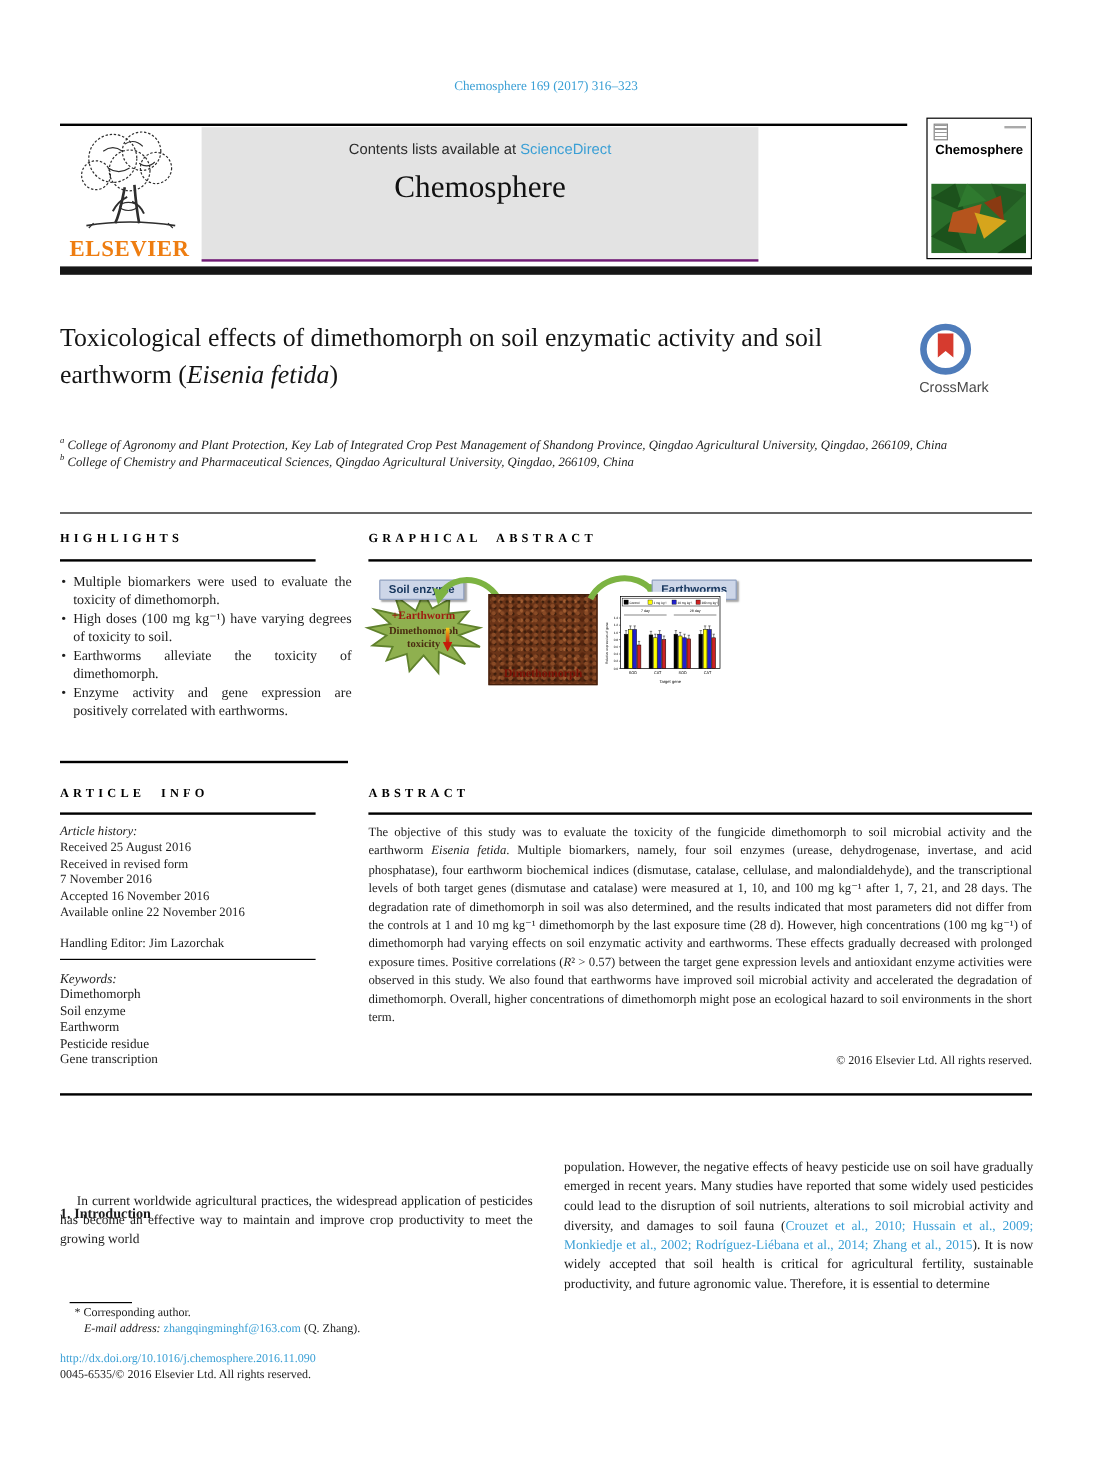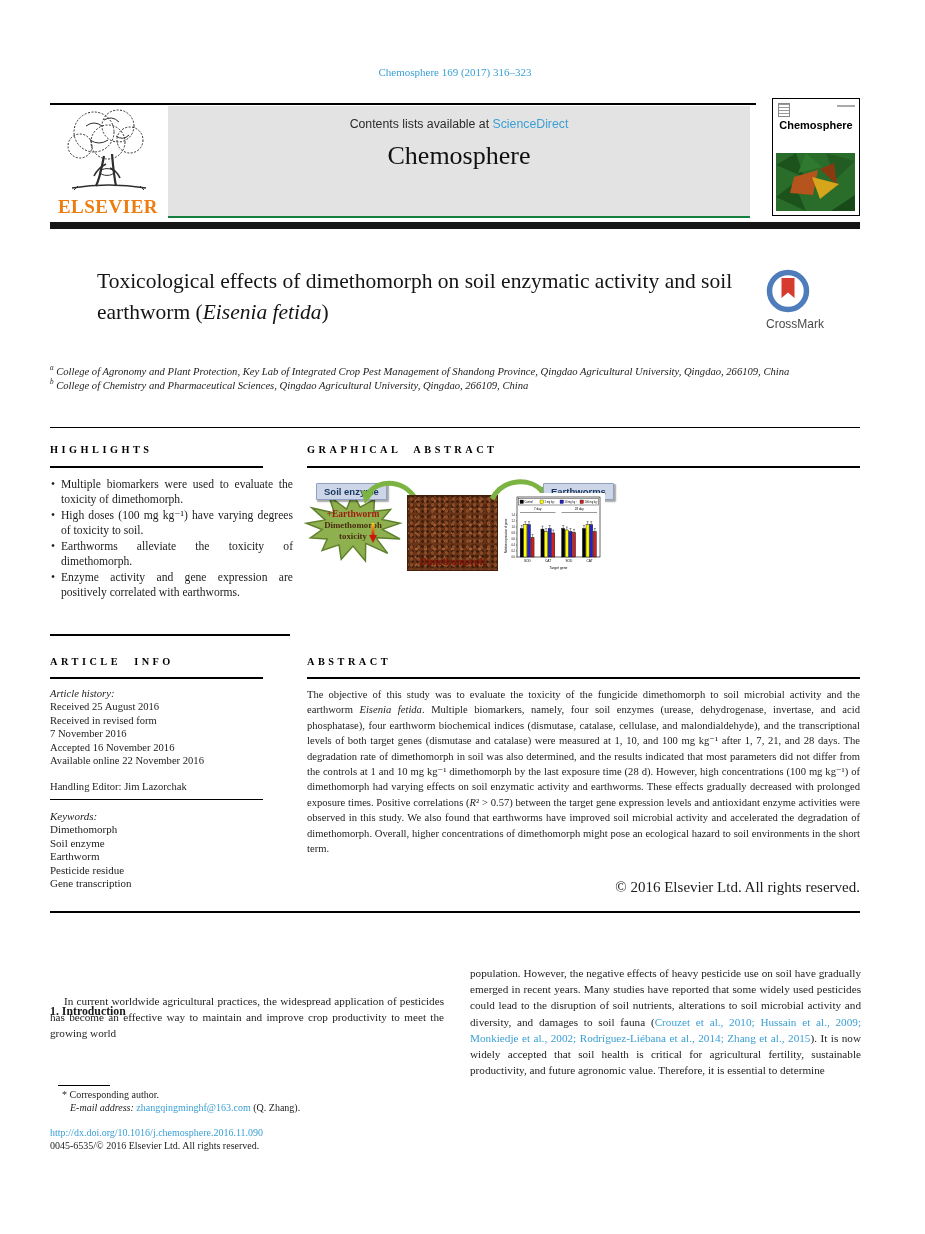--- a/index.html
+++ b/index.html
@@ -9,34 +9,34 @@
   .lnk{color:#3a9fd5;}
   .it{font-style:italic;}
   sup{font-size:68%;line-height:0;}
   .rule{position:absolute;background:#000;}
 
   .citation{top:66px;left:50px;width:810px;text-align:center;font-size:11px;}
 
   .hdr-line-top{left:50px;top:103px;width:706px;height:2px;}
   .elsevier{left:52px;top:106px;width:112px;height:112px;text-align:center;}
   .elsevier-word{color:#ee7d11;font-weight:bold;font-size:19px;letter-spacing:.5px;margin-top:-2px;}
-  .hdr-box{left:168px;top:106px;width:582px;height:110px;background:#e3e3e3;border-bottom:2px solid #15803d;text-align:center;}
+  .hdr-box{left:168px;top:106px;width:464px;height:110px;background:#e3e3e3;border-bottom:2px solid #701a75;text-align:center;}
   .hdr-contents{margin-top:11px;font-family:"Liberation Sans","DejaVu Sans",sans-serif;font-size:12.3px;color:#2b2b2b;}
   .hdr-journal{margin-top:10px;font-size:26px;color:#111;}
   .hdr-homepage{margin-top:13px;font-family:"Liberation Sans","DejaVu Sans",sans-serif;font-size:11.6px;letter-spacing:1.2px;color:#222;}
 
   .cover{left:772px;top:98px;width:88px;height:118px;border:1.5px solid #000;background:#fff;box-sizing:border-box;}
   .cover-logo{position:absolute;left:5px;top:4px;width:10px;height:12px;border:1px solid #888;
               background:repeating-linear-gradient(#999 0 1px,transparent 1px 3px);}
   .cover-tinytext{position:absolute;right:4px;top:6px;width:18px;height:2px;background:#aaa;}
   .cover-title{position:absolute;left:0;top:20px;width:100%;text-align:center;
                font-family:"Liberation Sans","DejaVu Sans",sans-serif;font-weight:bold;font-size:11px;color:#000;}
   .thick-bar{left:50px;top:222px;width:810px;height:7px;background:#161616;}
 
-  .title{left:50px;top:266px;width:712px;font-size:21.5px;line-height:30.5px;color:#141414;margin-left:47px;}
+  .title{left:50px;top:266px;width:712px;font-size:21.5px;line-height:30.5px;color:#141414;}
   .crossmark{left:766px;top:268px;width:96px;height:52px;}
   .crossmark-text{font-family:"Liberation Sans","DejaVu Sans",sans-serif;font-size:12px;color:#4a4a4a;}
 
   .authors{left:50px;top:336px;width:700px;font-size:14.3px;}
   .affils{left:50px;top:365px;width:798px;font-size:10.6px;line-height:13.5px;font-style:italic;color:#222;}
 
   .rule-1{left:50px;top:427px;width:810px;height:1.2px;}
   .sec-head{position:absolute;font-size:10.3px;font-weight:bold;letter-spacing:3.5px;word-spacing:7px;color:#000;}
 
   .hl-rule{left:50px;top:466px;width:213px;height:1.5px;}
@@ -63,21 +63,21 @@
   .soil-label{position:absolute;bottom:3px;left:0;width:100%;text-align:center;color:#7c1206;font-weight:bold;font-size:10px;}
 
   .ai-rule{left:50px;top:677px;width:213px;height:1.5px;}
   .ai-block{left:50px;top:687px;width:243px;font-size:10.6px;line-height:13.4px;}
   .ai-handling{margin-top:13px;}
   .ai-mid-rule{left:50px;top:799px;width:213px;height:1px;}
   .kw-block{left:50px;top:810px;width:243px;font-size:11px;line-height:13.4px;}
 
   .ab-rule{left:307px;top:677px;width:553px;height:1.5px;}
   .ab-body{left:307px;top:687px;width:553px;font-size:10.6px;line-height:15.4px;text-align:justify;}
-  .ab-copy{left:307px;top:879px;width:553px;text-align:right;font-size:15px;}
+  .ab-copy{left:307px;top:879px;width:553px;text-align:right;font-size:10px;}
 
   .mid-rule{left:50px;top:911px;width:810px;height:2px;}
 
   .intro-head{left:50px;top:1004px;font-size:11.8px;font-weight:bold;}
   .intro-left{left:50px;top:993px;width:394px;font-size:11.2px;line-height:16.2px;text-align:justify;text-indent:14px;}
   .intro-right{left:470px;top:965px;width:391px;font-size:11.2px;line-height:16.2px;text-align:justify;}
 
   .fn-rule{left:58px;top:1085px;width:52px;height:1px;}
   .fn1{left:62px;top:1089px;font-size:10px;}
   .fn2{left:70px;top:1102px;font-size:10px;}

